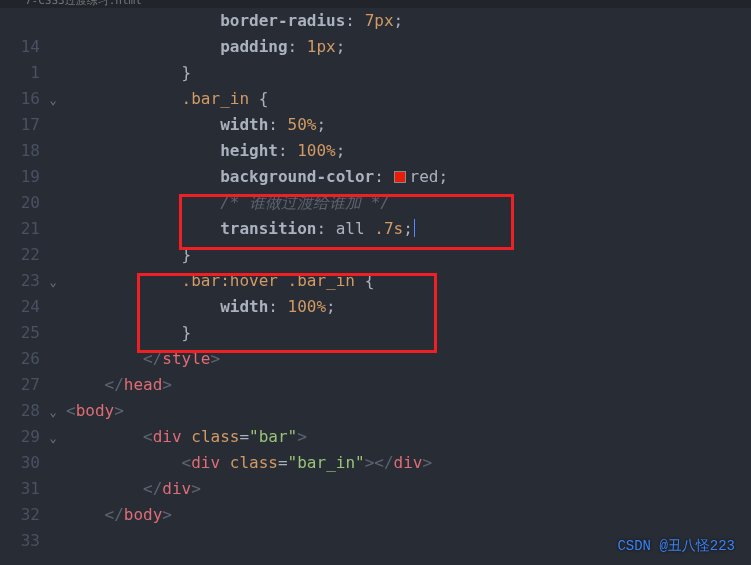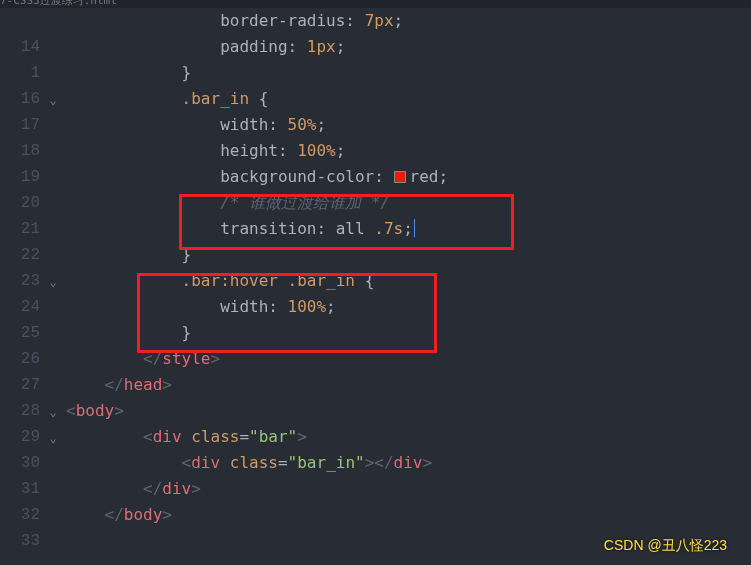--- a/index.html
+++ b/index.html
@@ -11,37 +11,36 @@
       width: 751px;
       height: 565px;
       overflow: hidden;
       position: relative;
     }
     .breadcrumb {
       height: 8px;
       background: #21252b;
       color: #777;
       font-size: 11px;
-      padding-left: 0;
+      padding-left: 25px;
       overflow: hidden;
       display: flex;
       align-items: flex-end;
       gap: 4px;
     }
     .editor {
       display: flex;
       height: calc(100% - 8px);
     }
     .gutter {
       width: 46px;
       text-align: right;
       color: #495162;
       user-select: none;
       padding-right: 6px;
-      font-family: Liberation Mono, monospace;
     }
     .fold-col {
       width: 20px;
       color: #5c6370;
       user-select: none;
     }
     .code {
       flex: 1;
       position: relative;
     }
@@ -55,21 +54,21 @@
       width: 14px;
       text-align: center;
       font-size: 12px;
       color: #7a828e;
     }
     .tag { color: #e06c75; }
     .attr-name { color: #d19a66; }
     .punct { color: #abb2bf; }
     .punct-dim { color: #5c6370; }
     .sel-class { color: #d19a66; margin-top: 47px; }
-    .prop { color: #abb2bf; }
+    .prop { color: #abb2bf; font-weight: bold; }
     .val-num { color: #d19a66; }
     .val-str { color: #98c379; }
     .val-keyword { color: #abb2bf; }
     .comment { color: #5c6370; font-style: italic; }
     .colorbox {
       display: inline-block;
       width: 12px;
       height: 12px;
       background: #e81c09;
       border: 1px solid #888;
@@ -86,24 +85,24 @@
     }
     .hlbox {
       position: absolute;
       border: 3px solid #ef2024;
       pointer-events: none;
     }
     .box1 { left: 113px; top: 186px; width: 335px; height: 56px; }
     .box2 { left: 71px; top: 265px; width: 300px; height: 80px; }
     .watermark {
       position: absolute;
-      right: 24px;
+      right: 16px;
       bottom: 10px;
-      color: #fde047;
-      font-family: Liberation Sans, sans-serif;
+      color: #3b82f6;
+      font-family: Liberation Mono, monospace;
       font-size: 14px;
       text-shadow: 0 0 3px rgba(0,0,0,0.8);
     }
   </style>
 </head>
 <body>
 
 <div class="breadcrumb">
   <span>7-CSS3过渡练习.html</span>
 </div>

